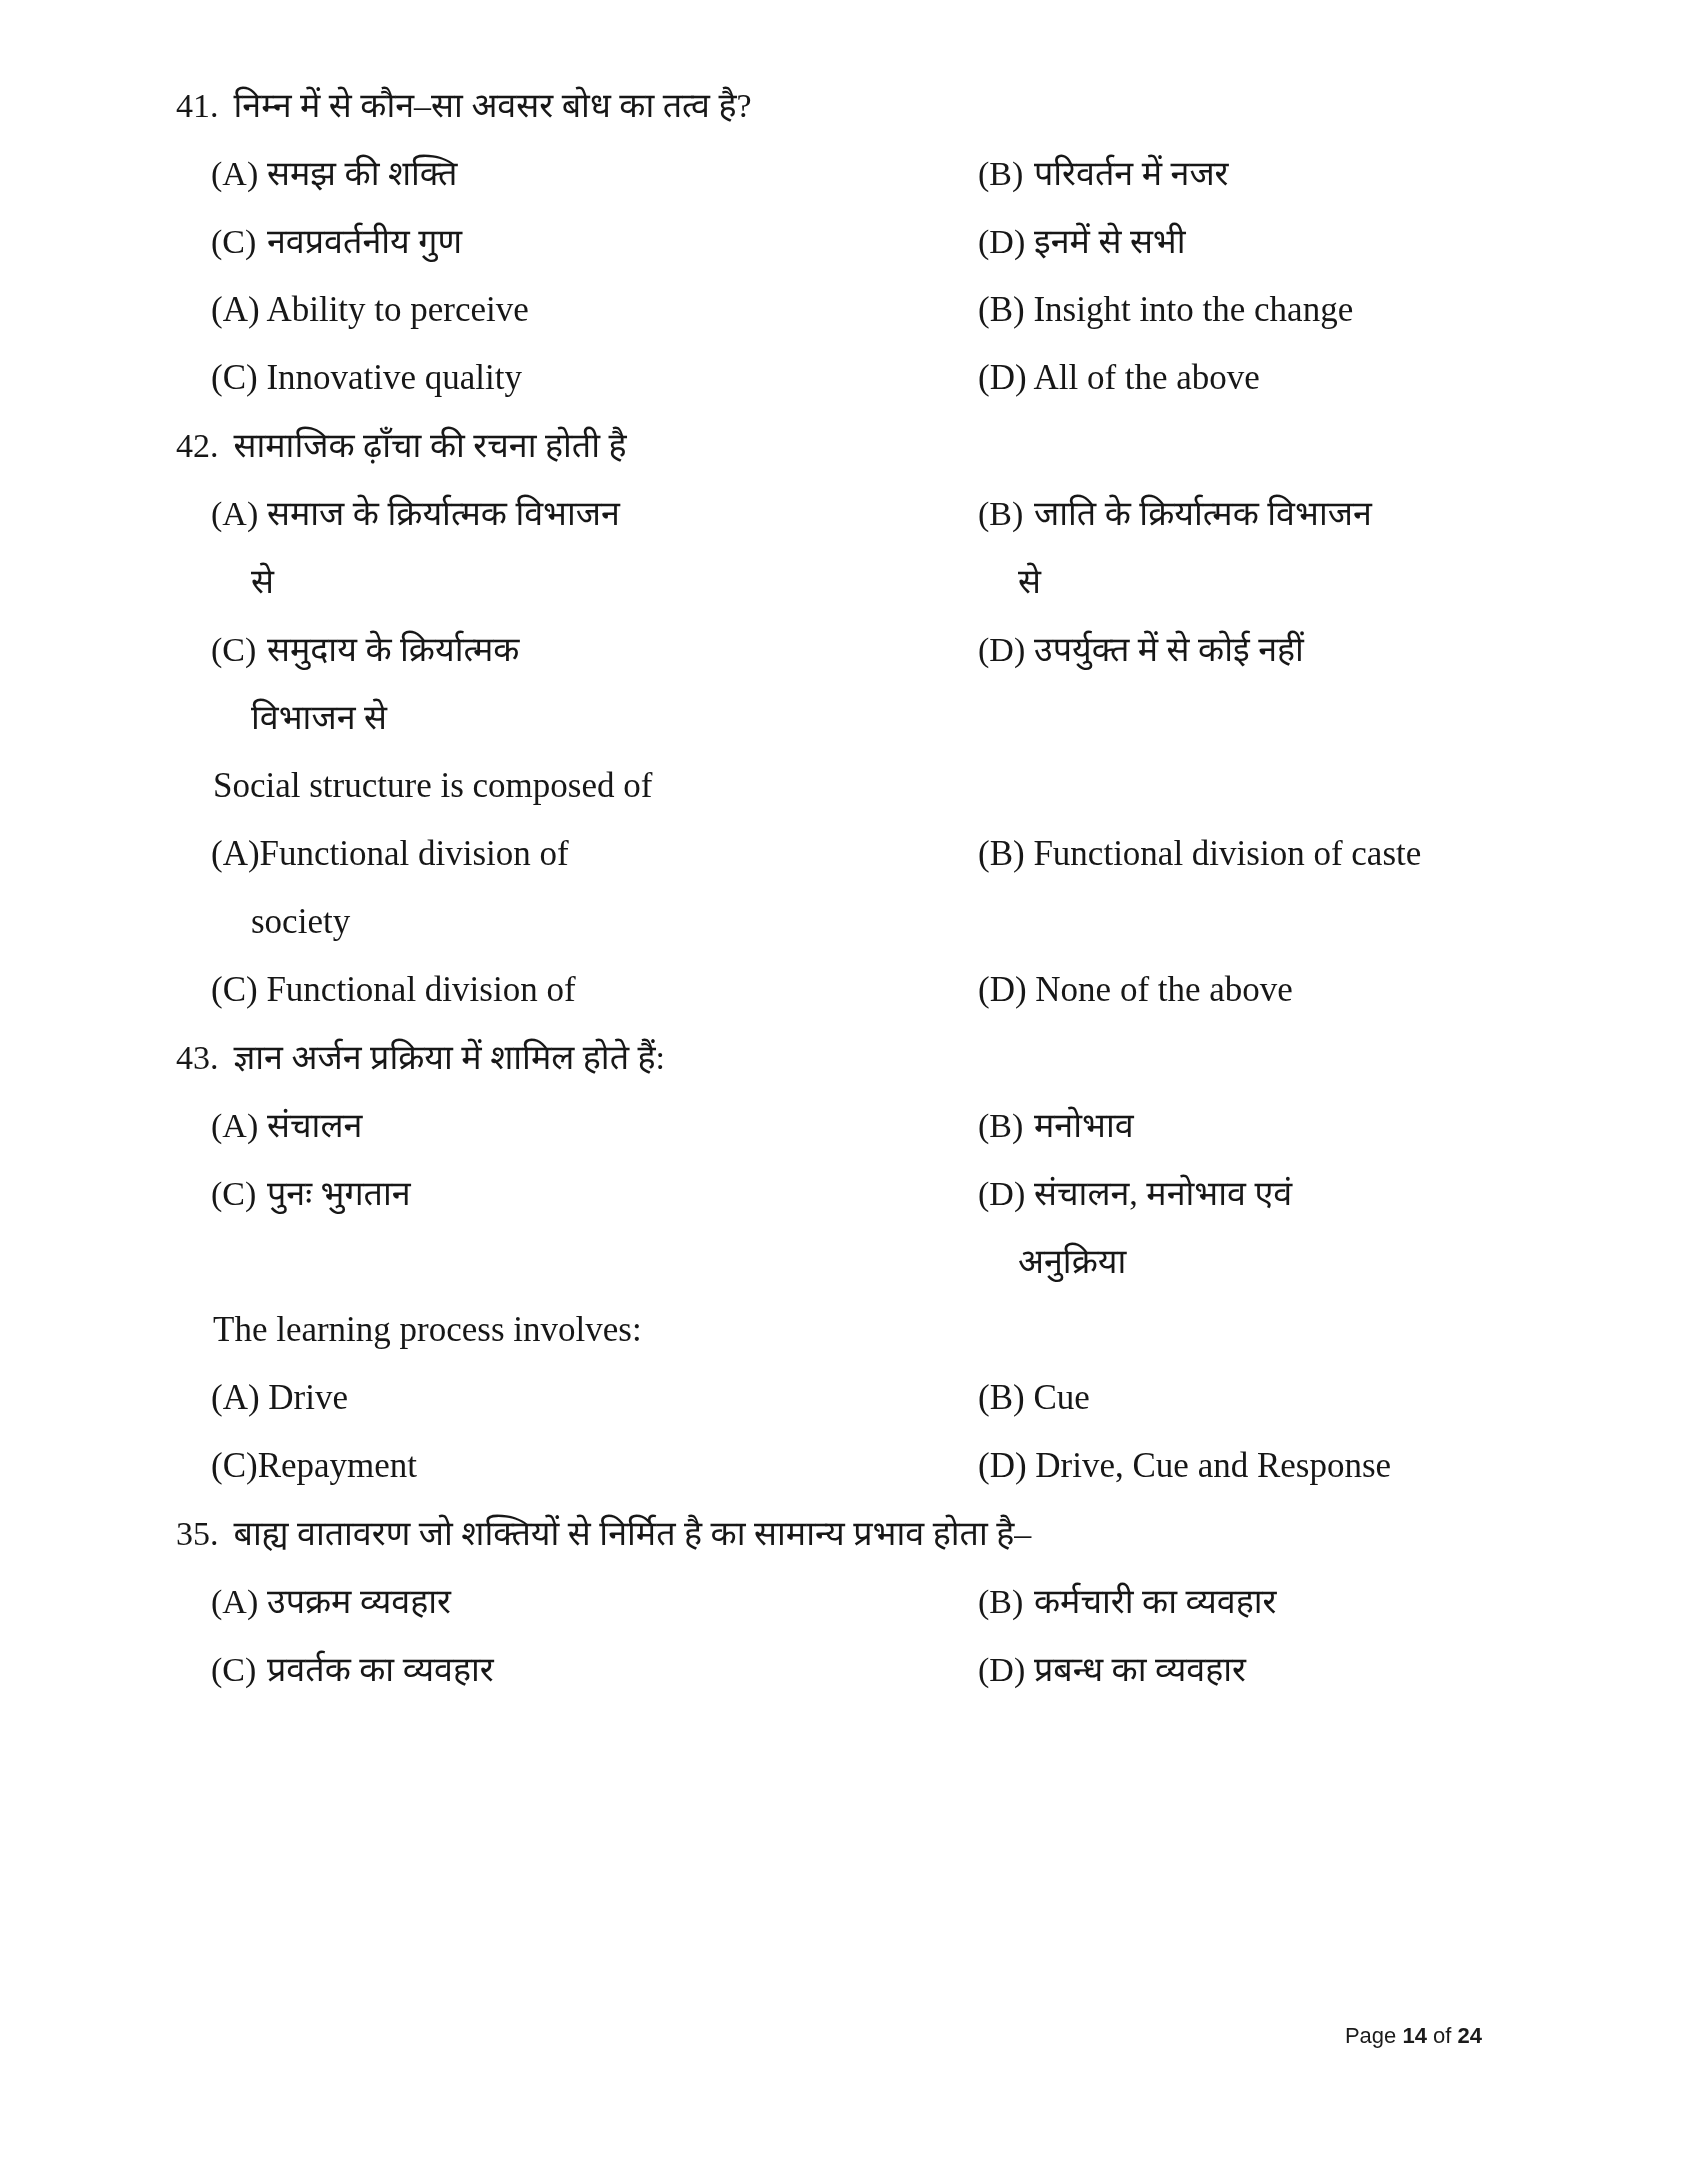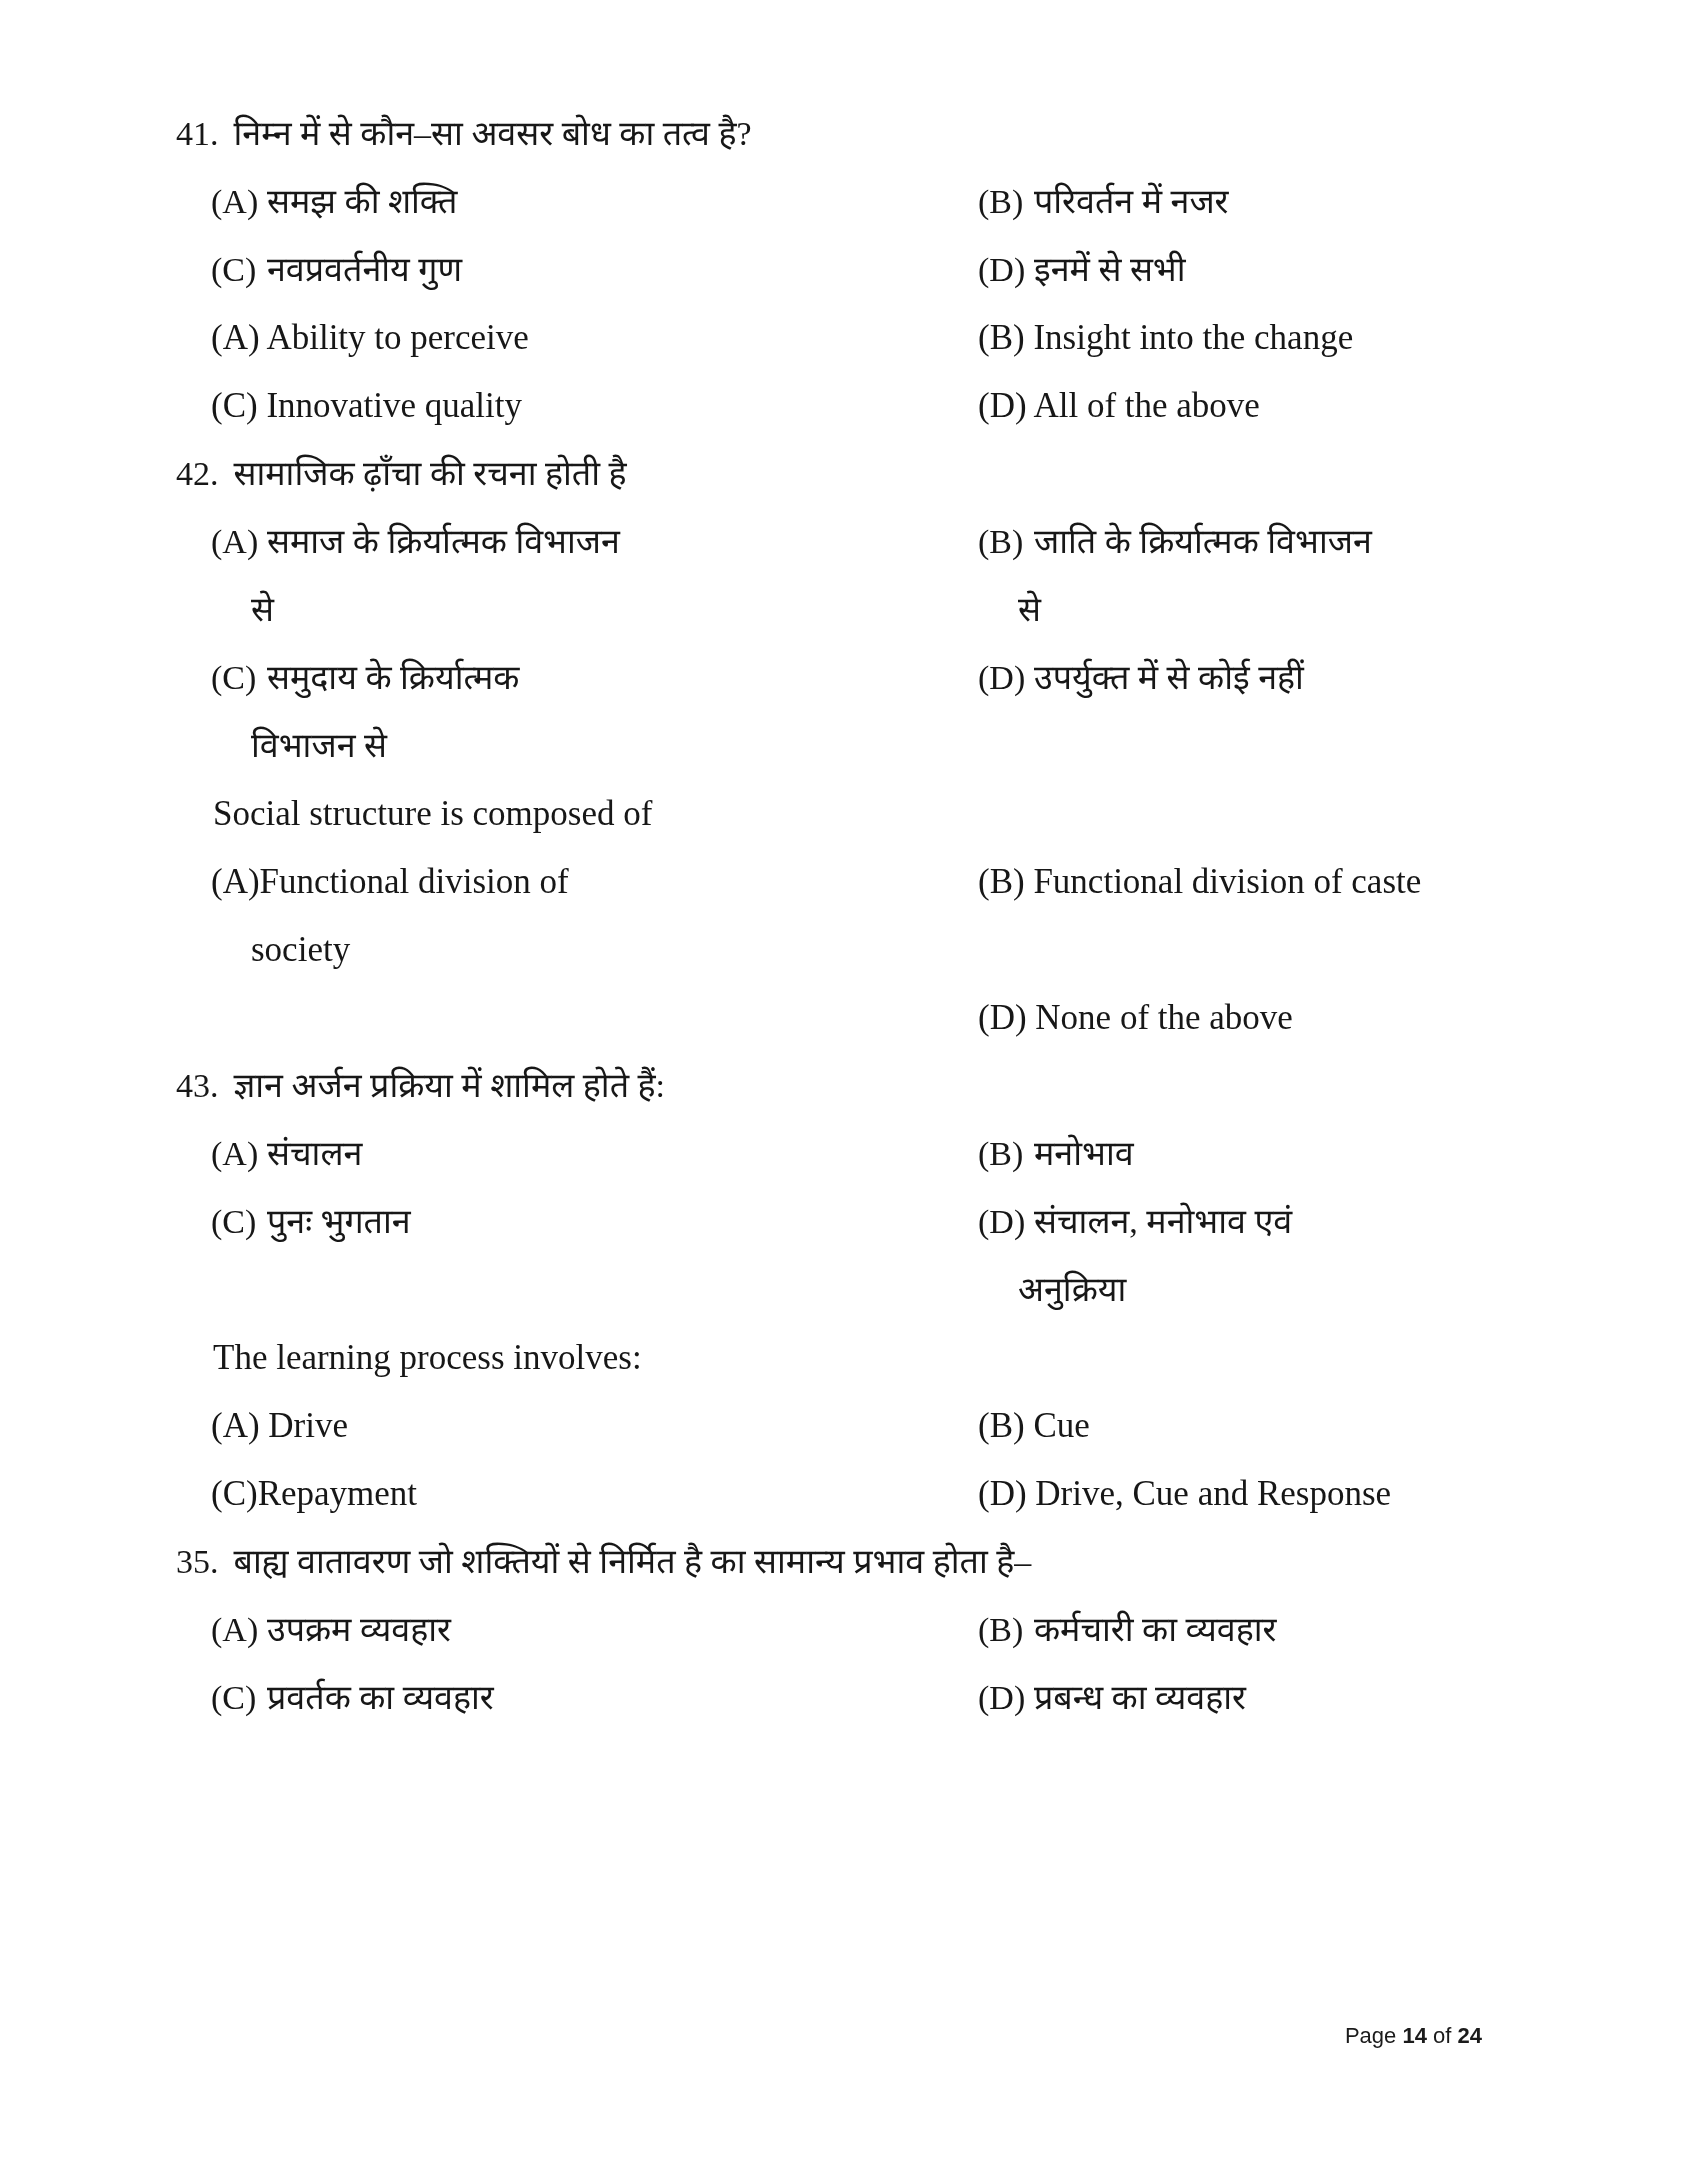--- a/index.html
+++ b/index.html
@@ -8,21 +8,21 @@
     background: #ffffff;
     color: #171717;
     font-family: "Liberation Serif", "DejaVu Serif", serif;
   }
   .page {
     position: relative;
     width: 1683px; height: 2178px;
     background: #ffffff;
     overflow: hidden;
   }
-  .content { padding-top: 100px; }
+  .content { padding-top: 72px; }
   .q-line {
     height: 68px; line-height: 68px;
     padding-left: 176px;
     font-size: 34px;
     white-space: nowrap;
   }
   .q-num { display: inline-block; margin-right: 15px; }
   .eq-line {
     height: 68px; line-height: 68px;
     padding-left: 213px;
@@ -123,20 +123,21 @@
         <div class="cell-left">
           <div class="opt-line en">(A)Functional division of</div>
           <div class="opt-line en cont">society</div>
         </div>
         <div class="cell-right">
           <div class="opt-line en">(B) Functional division of caste</div>
         </div>
       </div>
       <div class="opt-row">
         <div class="cell-left">
+          <div class="opt-line en">(C) Functional division of</div>
         </div>
         <div class="cell-right">
           <div class="opt-line en">(D) None of the above</div>
         </div>
       </div>
     </section>
 
     <section>
       <div class="q-line">
         <span class="q-num">43.</span><span>ज्ञान अर्जन प्रक्रिया में शामिल होते हैं:</span>

